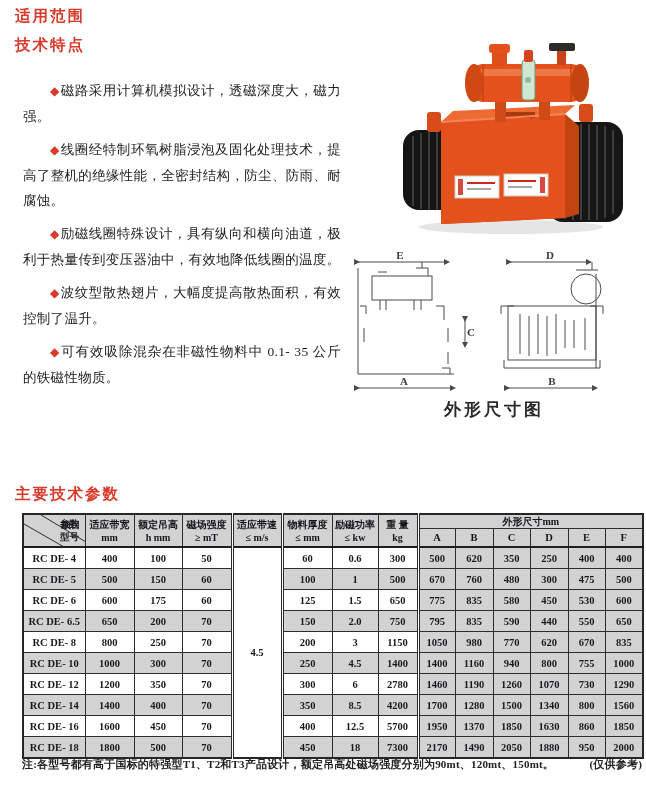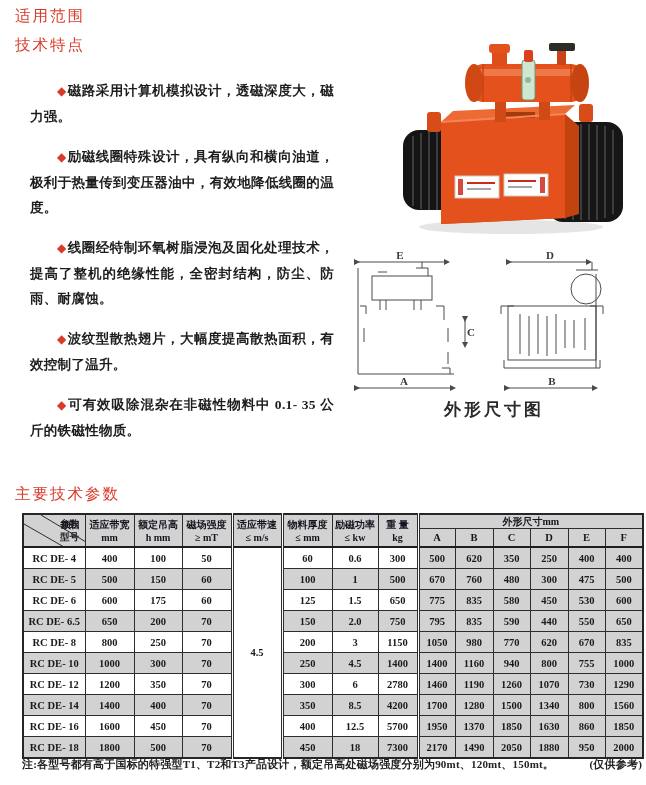--- a/index.html
+++ b/index.html
@@ -3,25 +3,25 @@
 <meta charset="utf-8">
 <style>
   html,body{margin:0;padding:0;background:#fff;}
   .page{
     position:relative;width:646px;height:785px;margin:0 auto;background:#ffffff;
     font-family:"Liberation Serif","DejaVu Serif",serif;color:#1d1d1d;overflow:hidden;
     border-bottom:1px solid #d8d8d8;border-right:1px solid #ececec;
   }
   
   .textcol{position:absolute;left:15px;top:6px;width:334px;}
-  h2.redhead{margin:0 0 8px 0;font-size:15.5px;font-weight:normal;color:#d93a2b;letter-spacing:2px;}
+  h2.redhead{margin:0 0 8px 0;font-size:15.5px;font-weight:bold;color:#d93a2b;letter-spacing:2px;}
   p.scope-body{margin:0 0 10px 0;font-size:13.5px;font-weight:bold;line-height:28px;
     text-indent:2em;text-align:justify;letter-spacing:0.5px;}
   h2.feat-head{margin:0 0 22px 0;}
-  .feat{margin:15px;font-size:13.5px;font-weight:bold;line-height:25px;text-indent:2em;
+  .feat{margin:8px;font-size:13.5px;font-weight:normal;line-height:25px;text-indent:2em;
     text-align:justify;letter-spacing:0.3px;}
   .diamond{color:#d93a2b;font-size:12px;padding-right:1px;}
   
   .params{position:absolute;left:15px;top:484px;width:616px;}
   
   .photo{position:absolute;left:383px;top:8px;width:258px;height:232px;}
   
   .figure{position:absolute;left:344px;top:248px;width:300px;height:146px;}
   .figcap{position:absolute;left:344px;top:398px;width:300px;text-align:center;
     font-size:17px;font-weight:bold;letter-spacing:3px;color:#2a2a2a;}
@@ -50,22 +50,22 @@
 </head>
 <body>
 
 <div class="page">
 
   <div class="textcol">
     <h2 class="redhead">适用范围</h2>
     <h2 class="redhead feat-head">技术特点</h2>
     <div>
         <p class="feat"><span class="diamond">◆</span>磁路采用计算机模拟设计，透磁深度大，磁力强。</p>
+        <p class="feat"><span class="diamond">◆</span>线圈经特制环氧树脂浸泡及固化处理技术，提高了整机的绝缘性能，全密封结构，防尘、防雨、耐腐蚀。</p>
         <p class="feat"><span class="diamond">◆</span>励磁线圈特殊设计，具有纵向和横向油道，极利于热量传到变压器油中，有效地降低线圈的温度。</p>
-        <p class="feat"><span class="diamond">◆</span>线圈经特制环氧树脂浸泡及固化处理技术，提高了整机的绝缘性能，全密封结构，防尘、防雨、耐腐蚀。</p>
         <p class="feat"><span class="diamond">◆</span>波纹型散热翅片，大幅度提高散热面积，有效控制了温升。</p>
         <p class="feat"><span class="diamond">◆</span>可有效吸除混杂在非磁性物料中 0.1- 35 公斤的铁磁性物质。</p>
       </div>
   </div>
 
   <svg class="photo" viewBox="0 0 258 232" xmlns="http://www.w3.org/2000/svg">
     <ellipse cx="128" cy="219" rx="92" ry="7" fill="#000000" opacity="0.10"></ellipse>
 
     <g>
       <rect x="20" y="122" width="74" height="80" rx="16" fill="#141414"></rect>

